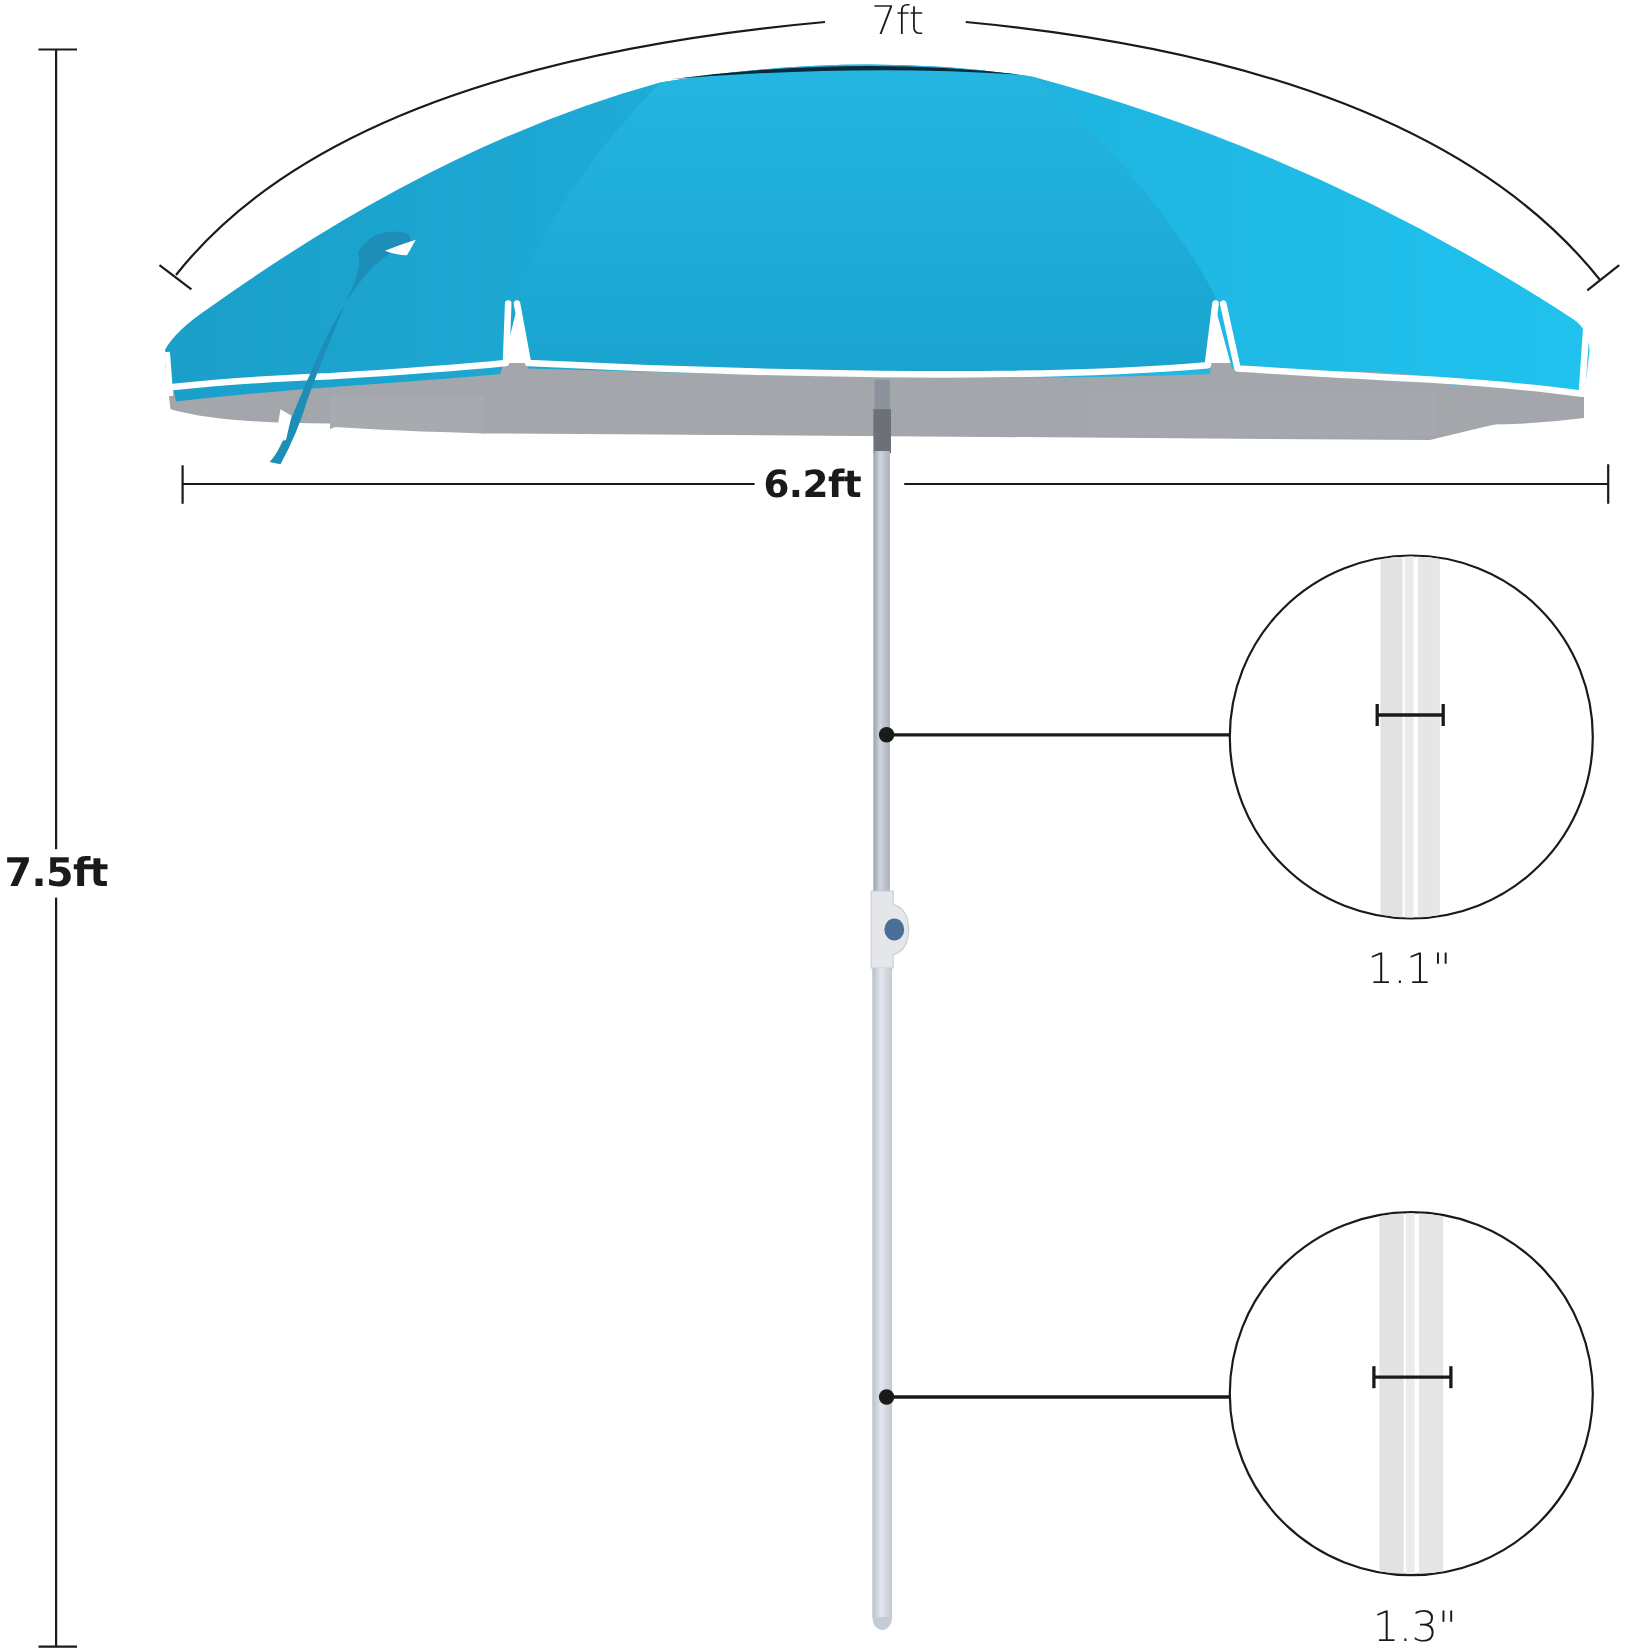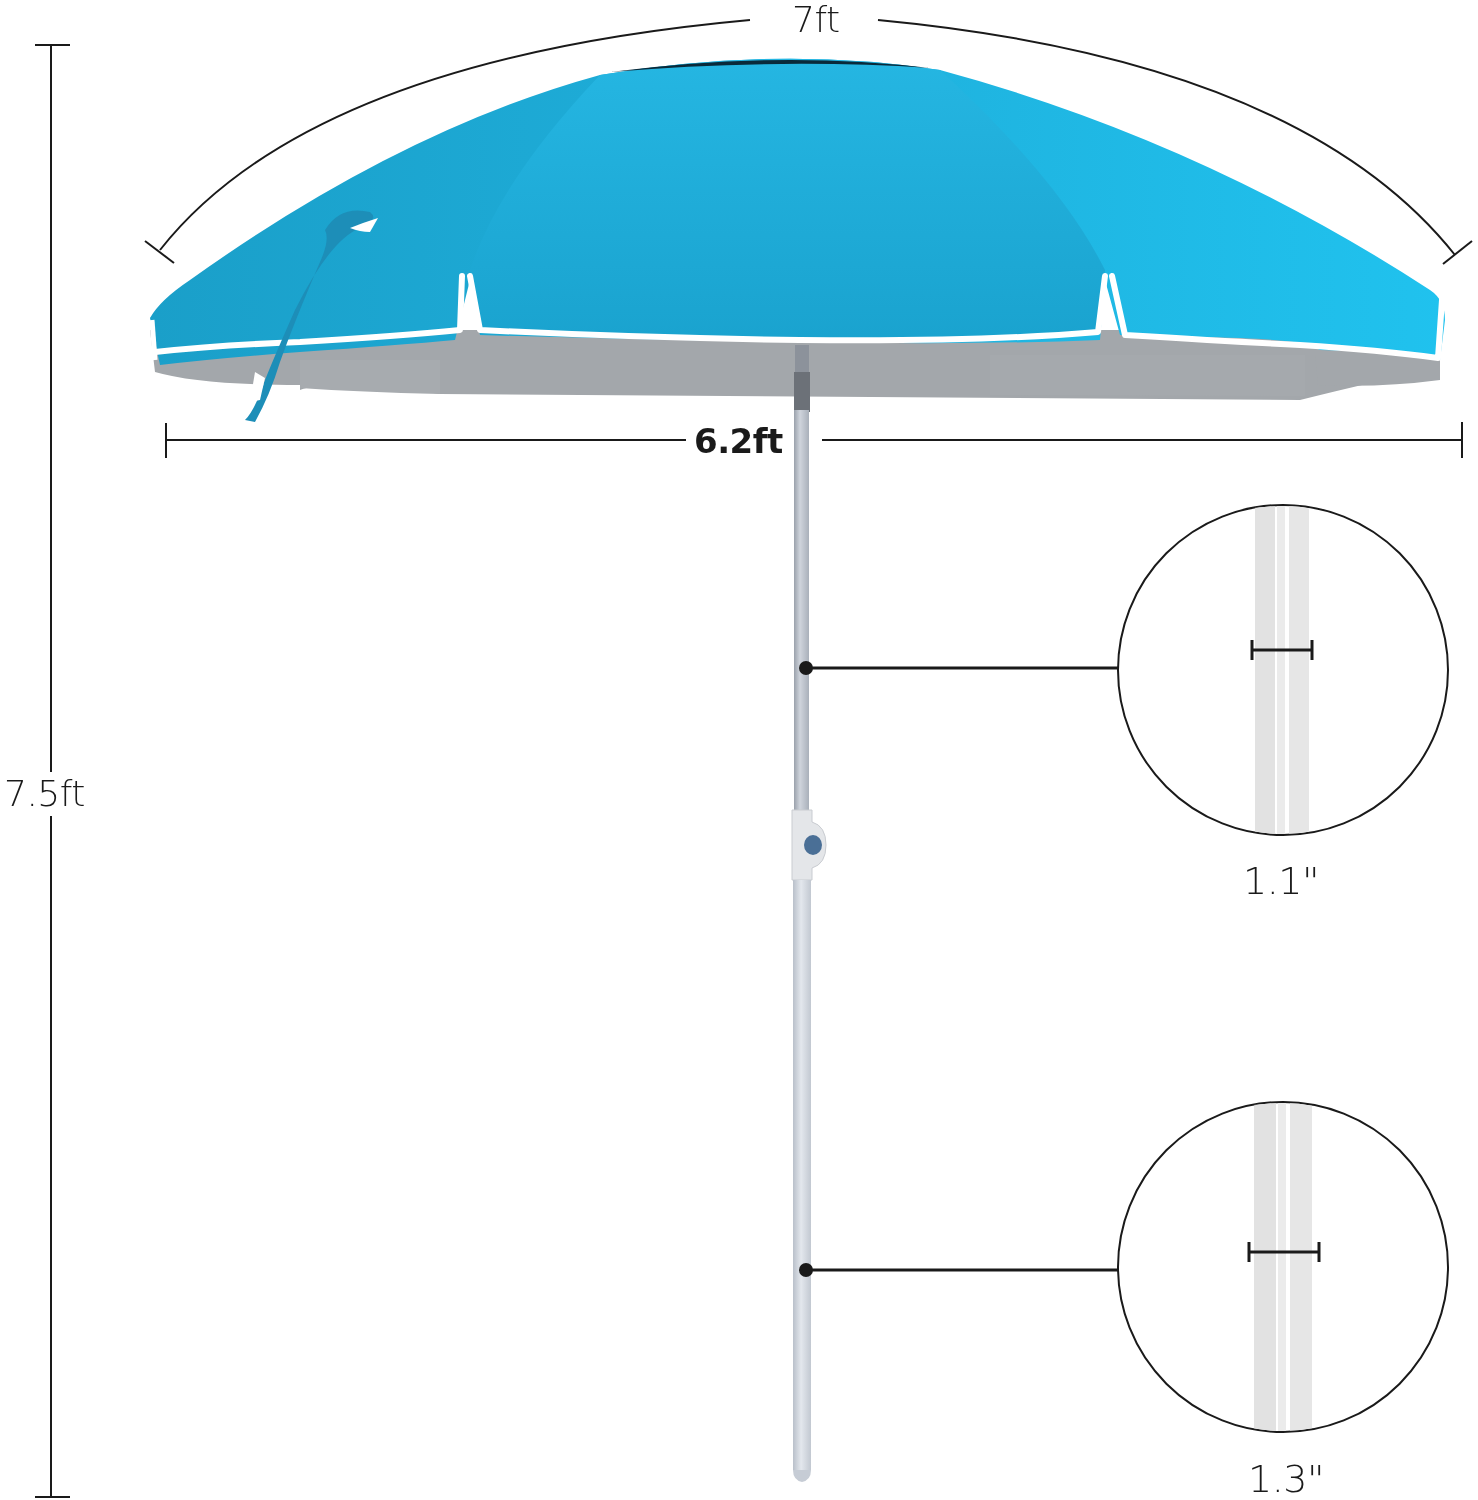--- a/index.html
+++ b/index.html
@@ -10,21 +10,21 @@
     font-family: "DejaVu Sans", sans-serif;
     font-weight: 300;
     color: #1a1a1a;
     background: #ffffff;
     line-height: 1;
     white-space: nowrap;
     letter-spacing: -0.5px;
   }
   #lbl-arc { left: 756px; top: 2px; font-size: 36px; padding: 0 8px; margin-left: 28px; }
   #lbl-width { left: 690px; top: 424px; font-size: 34px; padding: 0 4px; background: transparent; font-weight: bold; }
-  #lbl-height { left: 4px; top: 772px; font-size: 36px; padding: 4px 0; }
+  #lbl-height { left: 4px; top: 772px; font-size: 36px; padding: 4px 0; font-weight: bold; }
   #lbl-top-dia { left: 1243px; top: 862px; font-size: 38px; background: transparent; }
   #lbl-bottom-dia { left: 1248px; top: 1460px; font-size: 38px; background: transparent; }
 </style>
 </head>
 <body>
 
 <div id="stage">
   <svg width="1478" height="1500" viewBox="0 0 1478 1500" xmlns="http://www.w3.org/2000/svg">
     <defs>
       <linearGradient id="canopyGrad" x1="0" y1="0" x2="1" y2="0">

